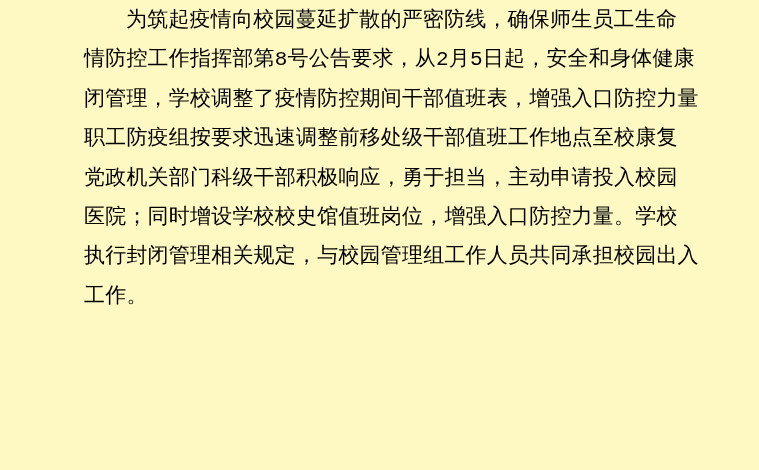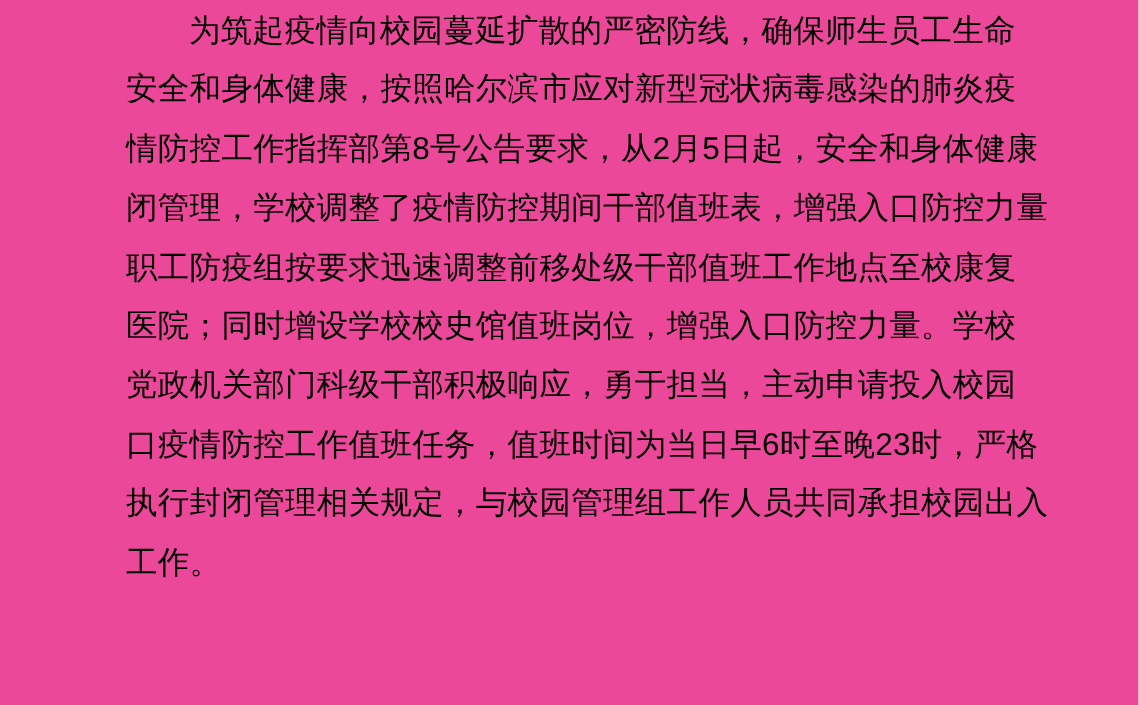--- a/index.html
+++ b/index.html
@@ -4,23 +4,23 @@
 <style>
   html, body {
     margin: 0;
     padding: 0;
     background: #ffffff;
   }
   .page {
     position: relative;
     width: 759px;
     height: 470px;
-    background: #ec4899;
+    background: #fef9c3;
     overflow: hidden;
-    font-family: Liberation Sans, sans-serif;
+    font-family: Liberation Mono, monospace;
   }
   .paragraph {
     position: absolute;
     left: 84px;
     top: 1px;
     width: 600px;
     color: #000000;
     font-size: 21px;
     line-height: 39.4px;
     letter-spacing: 0.2px;
@@ -32,23 +32,21 @@
   .text-line.first {
     text-indent: 2em;
   }
 </style>
 </head>
 <body>
 
 <div class="page">
   <div class="paragraph">
     <div class="text-line first">为筑起疫情向校园蔓延扩散的严密防线，确保师生员工生命</div>
-    <div class="text-line">安全和身体健康，按照哈尔滨市应对新型冠状病毒感染的肺炎疫</div>
     <div class="text-line">情防控工作指挥部第8号公告要求，从2月5日起，安全和身体健康</div>
     <div class="text-line">闭管理，学校调整了疫情防控期间干部值班表，增强入口防控力量</div>
     <div class="text-line">职工防疫组按要求迅速调整前移处级干部值班工作地点至校康复</div>
+    <div class="text-line">党政机关部门科级干部积极响应，勇于担当，主动申请投入校园</div>
     <div class="text-line">医院；同时增设学校校史馆值班岗位，增强入口防控力量。学校</div>
-    <div class="text-line">党政机关部门科级干部积极响应，勇于担当，主动申请投入校园</div>
-    <div class="text-line">口疫情防控工作值班任务，值班时间为当日早6时至晚23时，严格</div>
     <div class="text-line">执行封闭管理相关规定，与校园管理组工作人员共同承担校园出入</div>
     <div class="text-line">工作。</div>
   </div>
 </div>
 
 </body></html>

